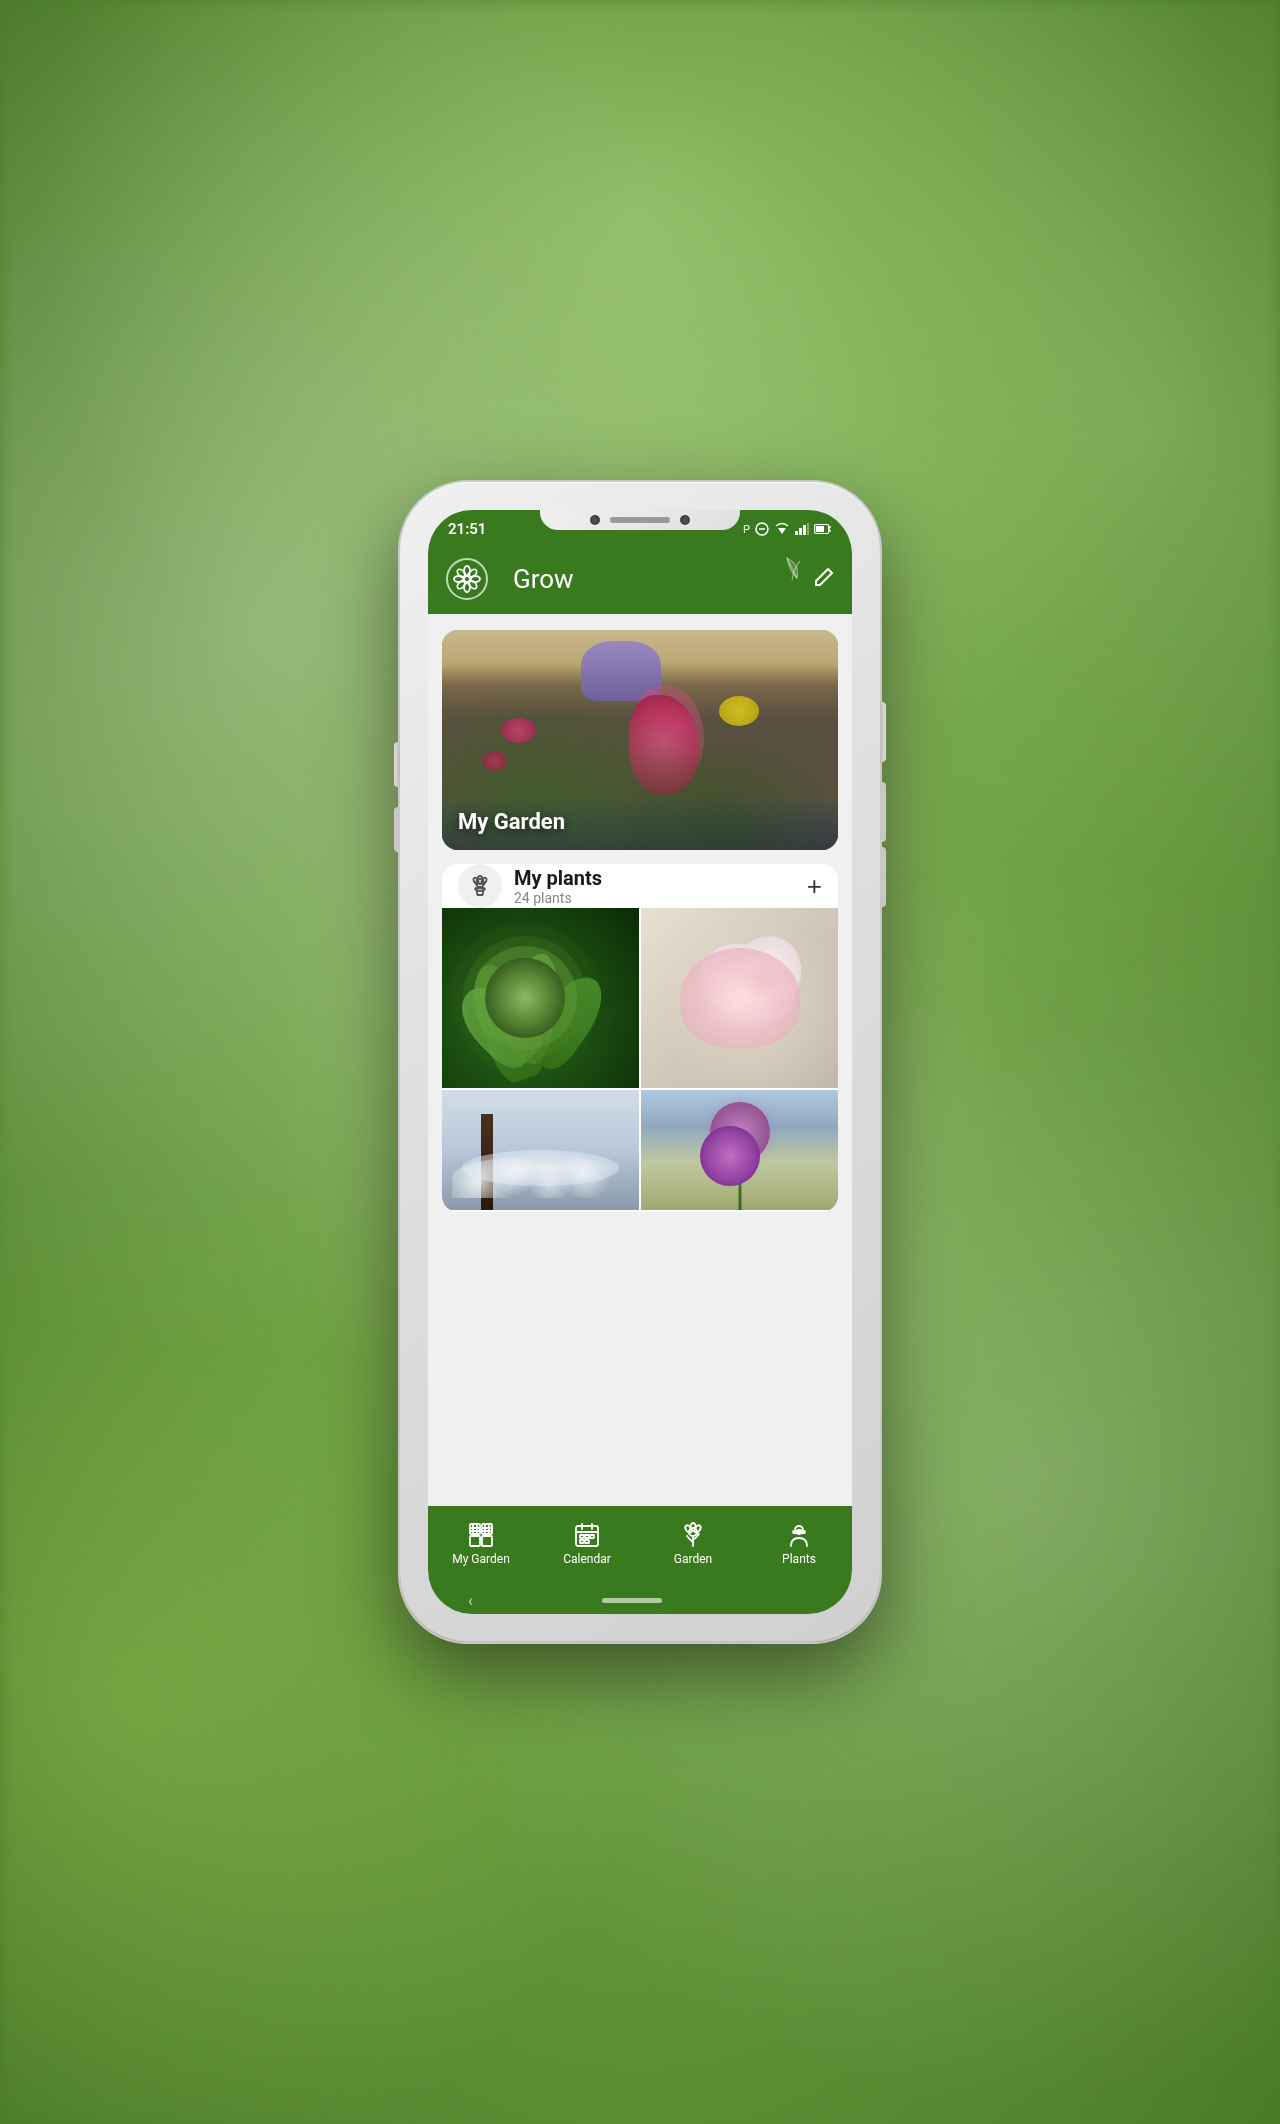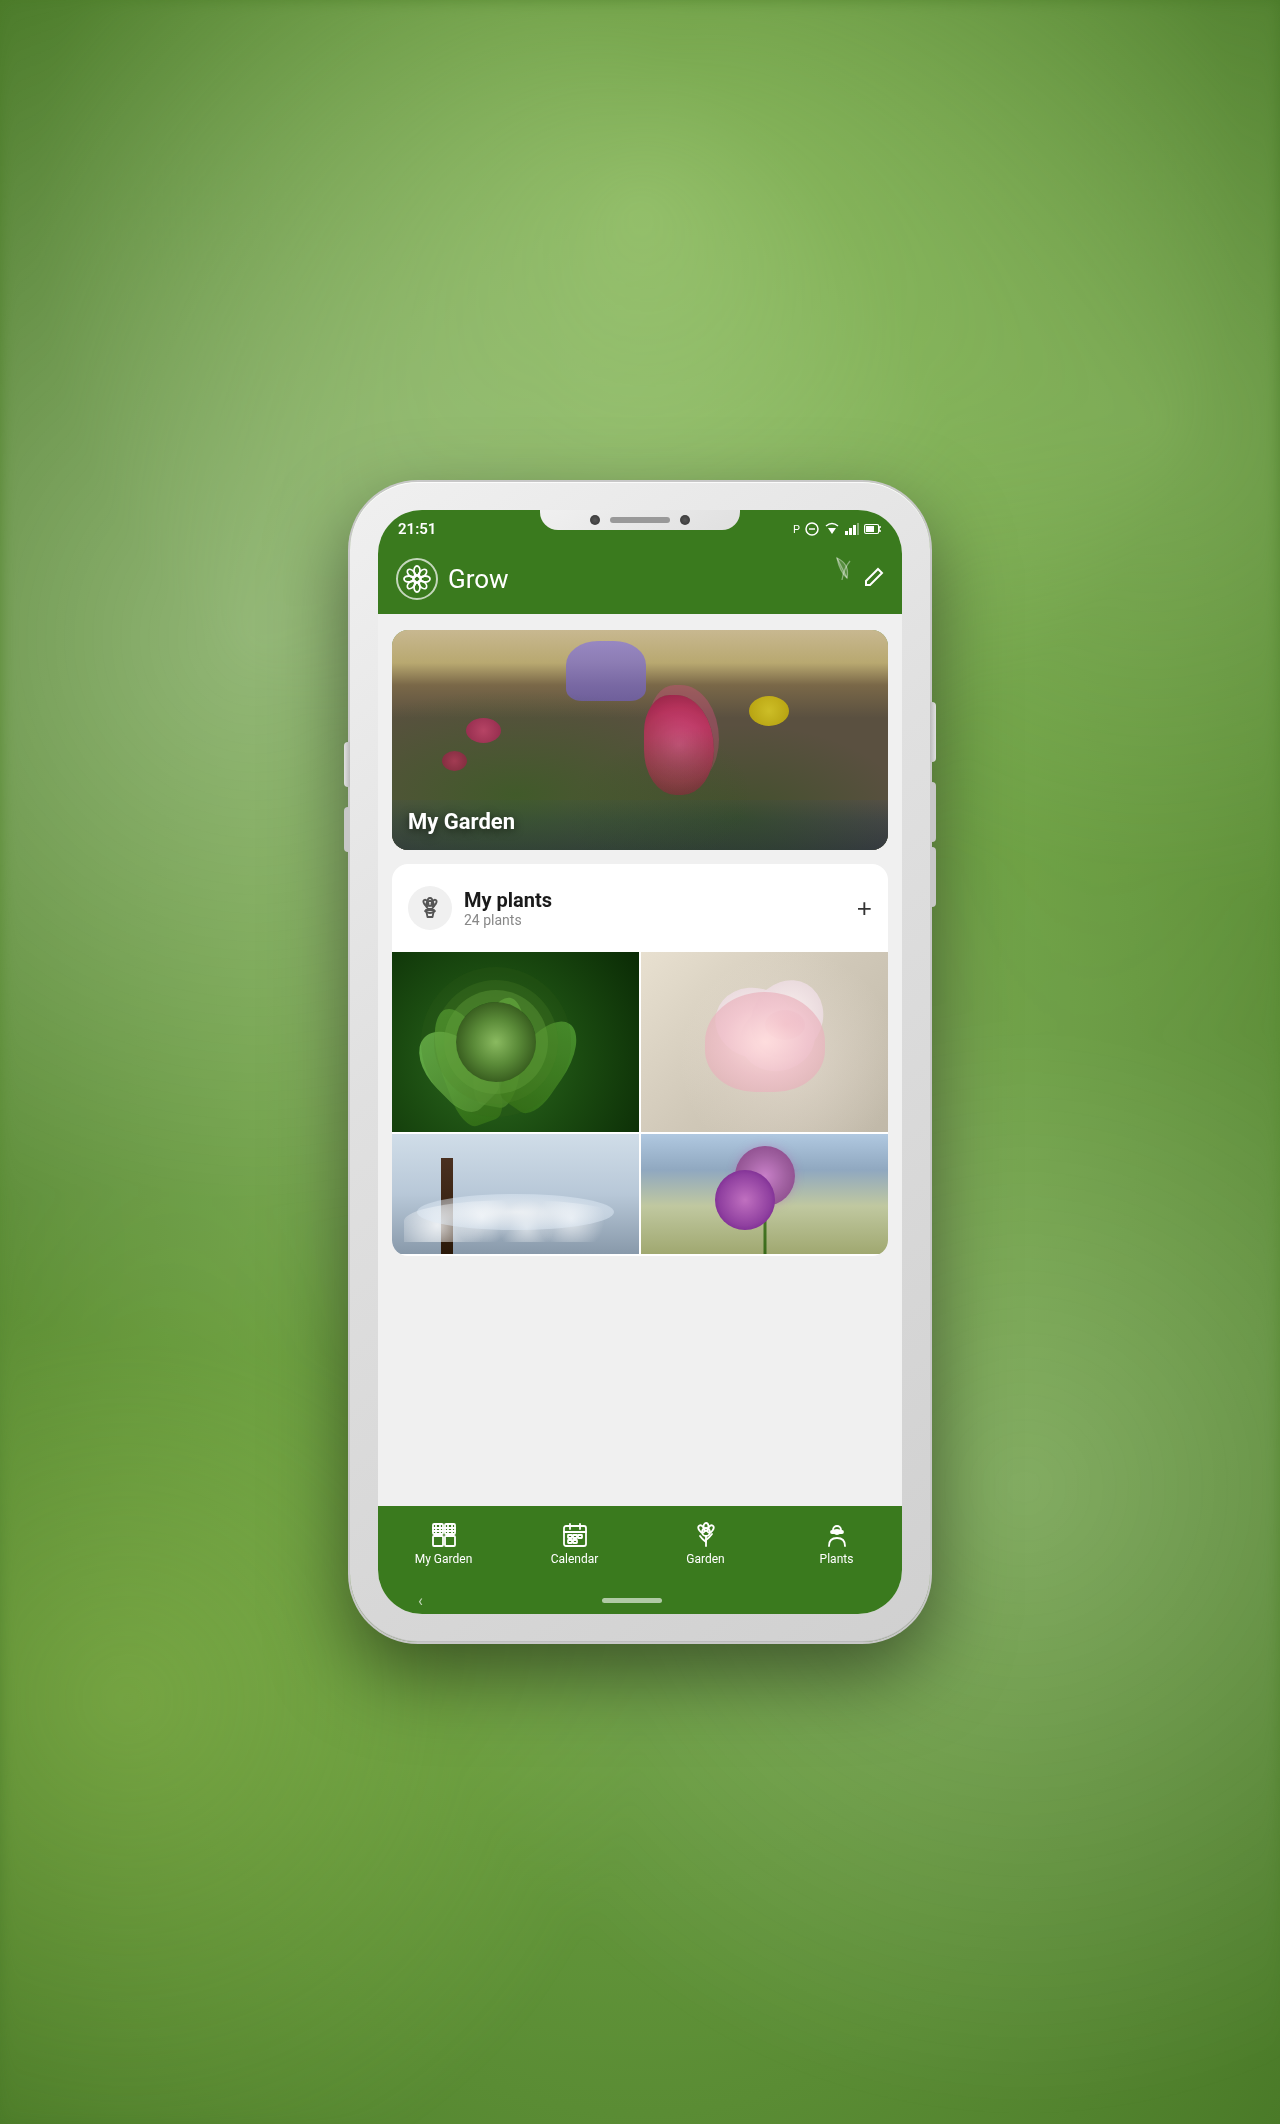--- a/index.html
+++ b/index.html
@@ -24,21 +24,21 @@
         radial-gradient(circle at 20% 30%, rgba(255,255,255,0.3) 0%, transparent 40%),
         radial-gradient(circle at 80% 70%, rgba(255,255,255,0.2) 0%, transparent 35%),
         radial-gradient(circle at 50% 10%, rgba(200,240,150,0.4) 0%, transparent 30%),
         radial-gradient(circle at 10% 80%, rgba(180,220,100,0.3) 0%, transparent 25%),
         radial-gradient(circle at 90% 20%, rgba(220,255,180,0.25) 0%, transparent 30%);
       filter: blur(8px);
     }
 
     .phone-wrapper {
       position: relative;
-      width: 580px;
+      width: 480px;
       height: 1160px;
       z-index: 1;
     }
 
     
     .phone-shell {
       position: absolute;
       inset: 0;
       background: linear-gradient(145deg, #f0f0f0 0%, #e0e0e0 40%, #d0d0d0 100%);
       border-radius: 68px;
@@ -155,21 +155,21 @@
       display: flex;
       align-items: center;
       justify-content: space-between;
       flex-shrink: 0;
       position: relative;
     }
 
     .header-left {
       display: flex;
       align-items: center;
-      gap: 10px;
+      gap: 25px;
     }
 
     .app-logo-circle {
       width: 42px;
       height: 42px;
       border-radius: 50%;
       border: 2px solid rgba(255,255,255,0.7);
       display: flex;
       align-items: center;
       justify-content: center;
@@ -303,21 +303,21 @@
     .plants-section {
       margin: 14px 14px 0;
       background: white;
       border-radius: 16px;
       overflow: hidden;
     }
 
     .plants-header {
       display: flex;
       align-items: center;
-      padding: 22px 16px;
+      padding: 0 16px;
       gap: 12px;
     }
 
     .plants-icon-wrap {
       width: 44px;
       height: 44px;
       background: #f0f0f0;
       border-radius: 50%;
       display: flex;
       align-items: center;

